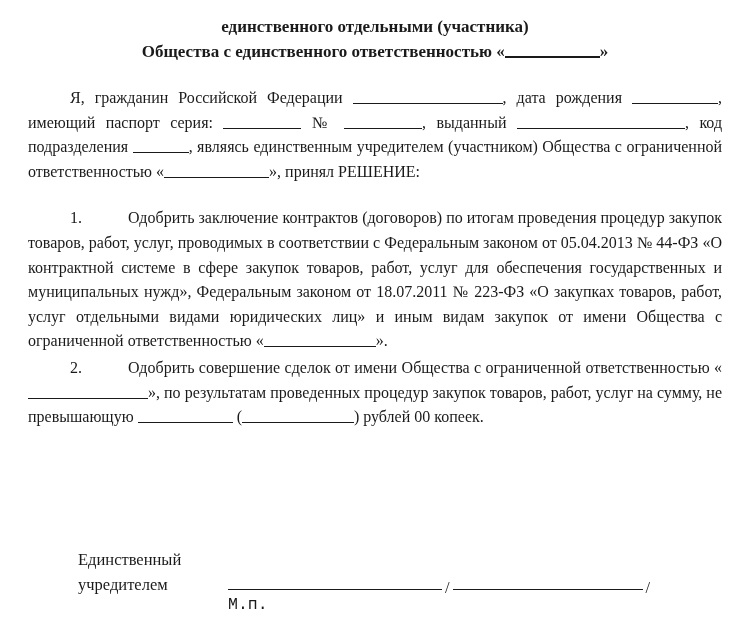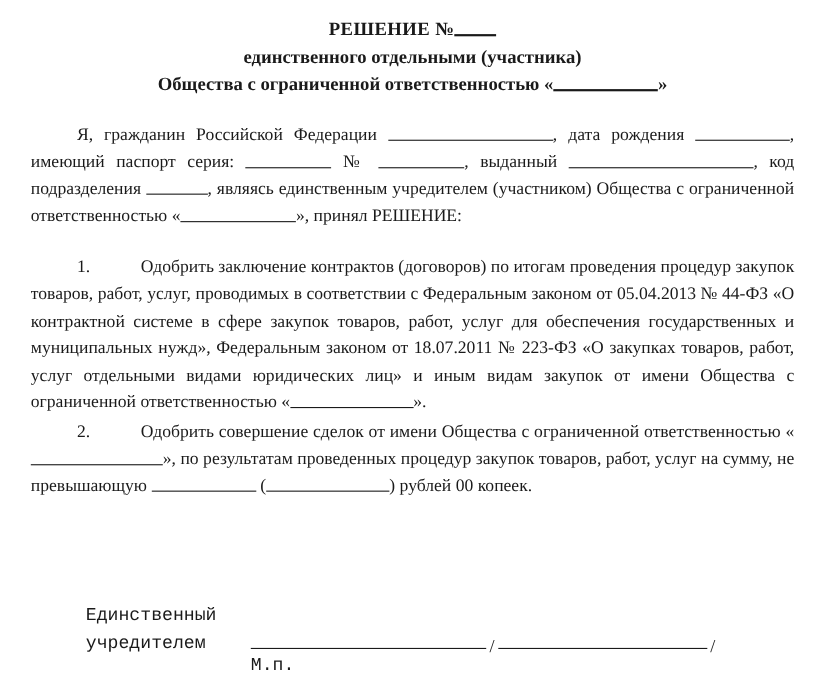--- a/index.html
+++ b/index.html
@@ -94,21 +94,21 @@
   .sig-row {
     display: flex;
     align-items: flex-start;
   }
   .sig-label {
     width: 200px;
     padding-left: 50px;
     box-sizing: border-box;
     flex: 0 0 200px;
   }
-  .sig-label div { white-space: nowrap; font-family: Liberation Mono, monospace; }
+  .sig-label div { white-space: nowrap; }
 
   .sig-lines {
     flex: 1 1 auto;
     position: relative;
     padding-top: 30px;
   }
   .sig-lines-inner {
     display: flex;
     align-items: flex-end;
   }
@@ -134,23 +134,22 @@
     padding-top: 3px;
     font-family: Liberation Mono, monospace;
   }
 </style>
 </head>
 <body>
 
 <div class="page">
 
   <div class="heading">
-    <div class="h-line h-line-1"><span>РЕШЕНИЕ №</span><span class="blank b-underscore w38"></span></div>
     <div class="h-line h-line-2">единственного отдельными (участника)</div>
-    <div class="h-line h-line-3"><span>Общества с ограниченной ответственностью «</span><span class="blank b-underscore w95"></span><span>»</span></div>
+    <div class="h-line h-line-3"><span>Общества с единственного ответственностью «</span><span class="blank b-underscore w95"></span><span>»</span></div>
   </div>
 
   <div class="body-block">
 
     <p class="para"><span>Я, гражданин Российской Федерации</span> <span class="blank w150"></span><span>, дата рождения</span> <span class="blank w86"></span><span>,</span> <span>имеющий паспорт серия:</span> <span class="blank w78"></span> <span>№</span> <span class="blank w78"></span><span>, выданный</span> <span class="blank w168"></span><span>,</span> <span>код подразделения</span> <span class="blank w56"></span><span>, являясь единственным учредителем (участником) Общества с ограниченной ответственностью «</span><span class="blank w105"></span><span>», принял РЕШЕНИЕ:</span></p>
 
     <div class="gap-lg"></div>
 
     <p class="para no-indent"><span class="clause-num" style="margin-left:42px;">1.</span><span>Одобрить заключение контрактов (договоров) по итогам проведения процедур закупок товаров, работ, услуг, проводимых в соответствии с Федеральным законом от 05.04.2013 № 44-ФЗ «О контрактной системе в сфере закупок товаров, работ, услуг  для обеспечения государственных и муниципальных нужд», Федеральным законом от 18.07.2011 № 223-ФЗ «О закупках товаров, работ, услуг отдельными видами юридических лиц» и иным видам закупок от имени Общества с ограниченной ответственностью «</span><span class="blank w112"></span><span>».</span></p>
 

